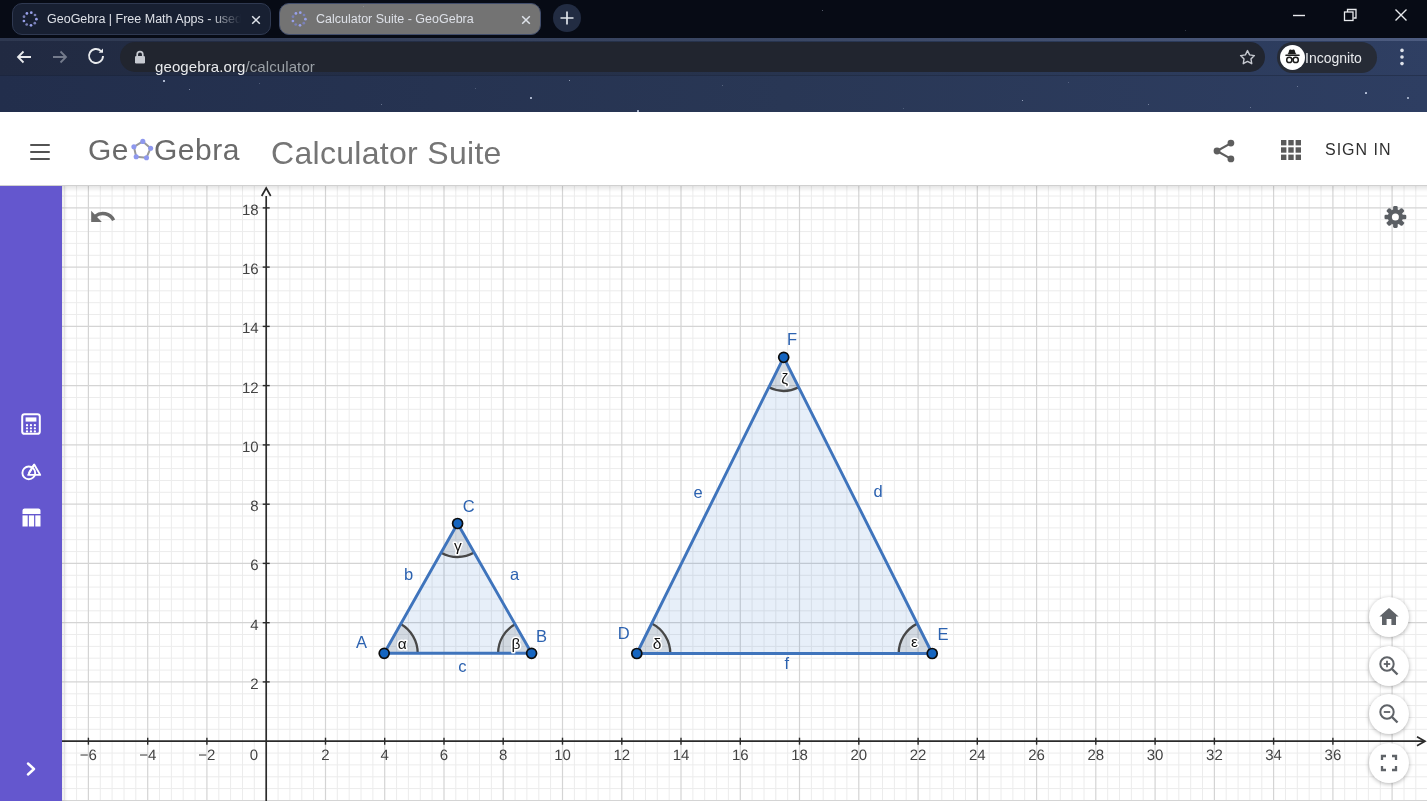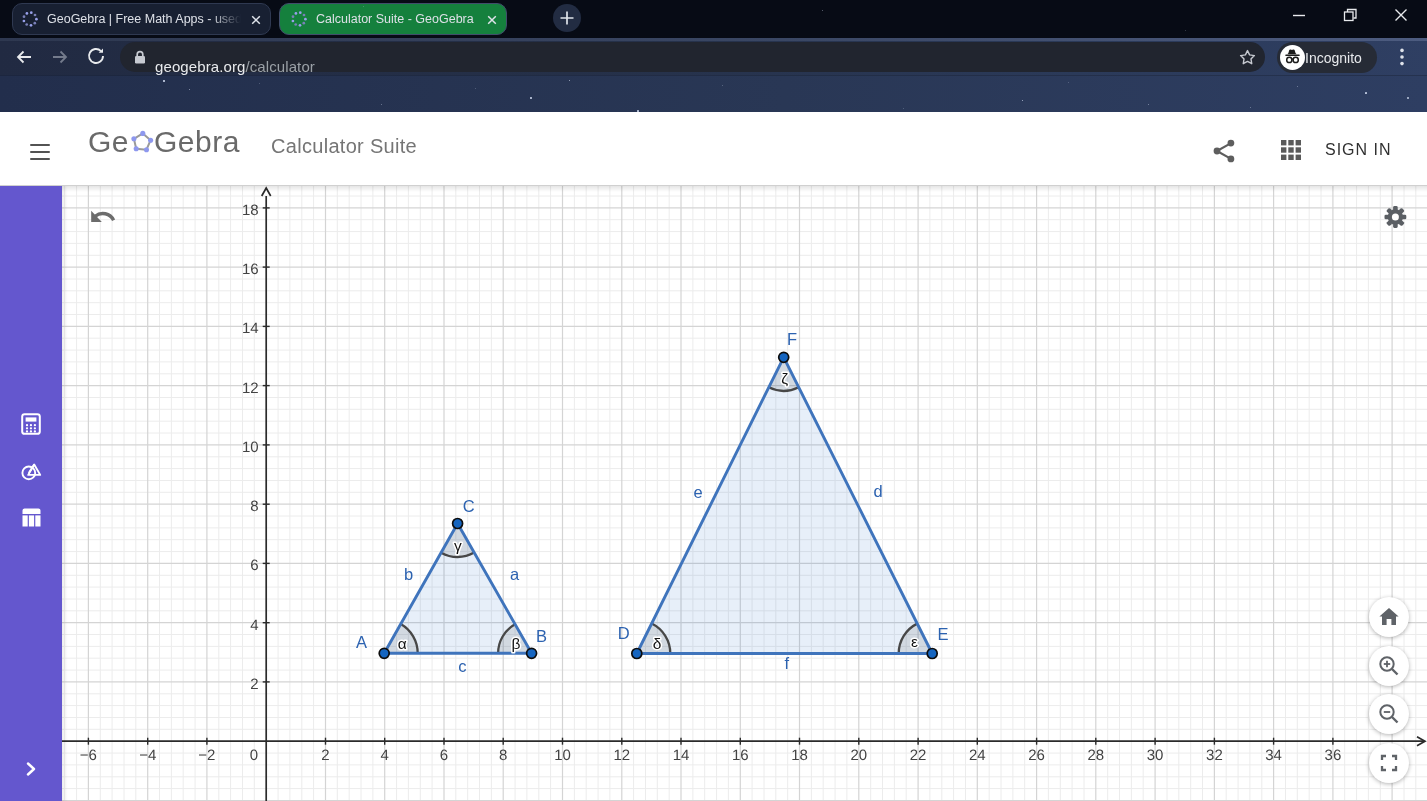--- a/index.html
+++ b/index.html
@@ -1,39 +1,39 @@
 <!DOCTYPE html>
 <html><head><meta charset="utf-8">
 <style>
 *{margin:0;padding:0;box-sizing:border-box}
 html,body{width:1427px;height:801px;overflow:hidden;font-family:"Liberation Sans",sans-serif;position:relative;background:#fff;-webkit-font-smoothing:antialiased}
 .tabstrip{position:absolute;left:0;top:0;width:1427px;height:40px;background:#070b15}
 .tab{position:absolute;top:2.5px;height:32px;border-radius:10px;display:flex;align-items:center}
 .tab1{left:12px;width:259px;background:#182032;border:1px solid #2f3951}
-.tab2{left:279px;width:228px;background:#15803d;border:1px solid #414d6b}
+.tab2{left:279px;width:262px;background:#737373;border:1px solid #414d6b}
 .tabtitle{color:#dde0e7;font-size:12.5px;white-space:nowrap;overflow:hidden;margin-left:9px}
 .fade{-webkit-mask-image:linear-gradient(90deg,#000 82%,transparent 97%);mask-image:linear-gradient(90deg,#000 82%,transparent 97%)}
 .tabx{position:absolute;right:6px;top:8px;width:16px;height:16px}
 .plus{position:absolute;left:553px;top:4px;width:28px;height:28px;border-radius:50%;background:#222c42}
 .winbtn{position:absolute;color:#e8eaed}
 .toolrow{position:absolute;left:0;top:38px;width:1427px;height:74px;background:linear-gradient(100deg,#212a42 0%,#253048 40%,#2b3a59 75%,#2f3f63 100%)}
 .toprim{position:absolute;left:0;top:0;width:100%;height:2.5px;background:linear-gradient(90deg,#2e3850 0%,#3a4764 55%,#4d5c80 100%)}
 .omni{position:absolute;left:120px;top:3.5px;width:1145px;height:30px;border-radius:15px;background:#21252f}
 .url{position:absolute;left:35px;top:16px;font-size:15px;color:#e8eaed;letter-spacing:0.1px}
 .url span{color:#9aa0a6}
 .incog{position:absolute;left:1277px;top:4px;width:100px;height:31px;border-radius:16px;background:#262b36;display:flex;align-items:center}
 .incog .cir{width:25px;height:25px;border-radius:50%;background:#fff;margin-left:3px}
 .incog .txt{color:#e8eaed;font-size:14px;}
 .navic{position:absolute;top:0}
 .st{position:absolute;border-radius:50%;background:#cfd9ee}
 .ggheader{position:absolute;left:0;top:112px;width:1427px;height:74px;background:#fff;border-bottom:1px solid #d0d0d0;box-shadow:0 1.5px 3px rgba(0,0,0,.10)}
 .burger{position:absolute;left:30px;top:32px;width:20px}
 .burger div{height:2.4px;background:#535353;margin-bottom:4.4px;border-radius:1px}
-.logo{position:absolute;left:88px;top:13px;font-size:30px;color:#6a6a6a;letter-spacing:0.5px}
-.apptitle{position:absolute;left:271px;top:23px;font-size:20px;color:#757575;letter-spacing:0.3px}
+.logo{position:absolute;left:88px;top:21px;font-size:30px;color:#6a6a6a;letter-spacing:0.5px}
+.apptitle{position:absolute;left:271px;top:23px;font-size:32px;color:#757575;letter-spacing:0.3px}
 .signin{position:absolute;left:1325px;top:29px;font-size:16px;color:#303030;letter-spacing:1px}
 .sidebar{position:absolute;left:0;top:186px;width:62px;height:615px;background:#6457ce}
 .canvas{position:absolute;left:62px;top:186px;width:1365px;height:615px;background:#fff}
 .ctop{position:absolute;left:0;top:0;width:100%;height:6px;background:linear-gradient(180deg,rgba(0,0,0,0.10),rgba(0,0,0,0))}
 .cleft{position:absolute;left:0;top:0;width:6px;height:100%;background:linear-gradient(90deg,rgba(0,0,0,0.07),rgba(0,0,0,0))}
 .axl{font-size:15px;fill:#424242;font-family:"Liberation Sans",sans-serif;text-rendering:geometricPrecision}
 .vlab{font-size:16.5px;fill:#2c62b0;font-family:"Liberation Sans",sans-serif}
 .glab{font-size:15.5px;fill:#111;font-family:"Liberation Sans",sans-serif;paint-order:stroke;stroke:#fff;stroke-width:3px;stroke-linejoin:round}
 .cbtn{position:absolute;left:1307px;width:40px;height:40px;border-radius:50%;background:#fff;box-shadow:0 1px 4px rgba(0,0,0,.3)}
 </style></head>

